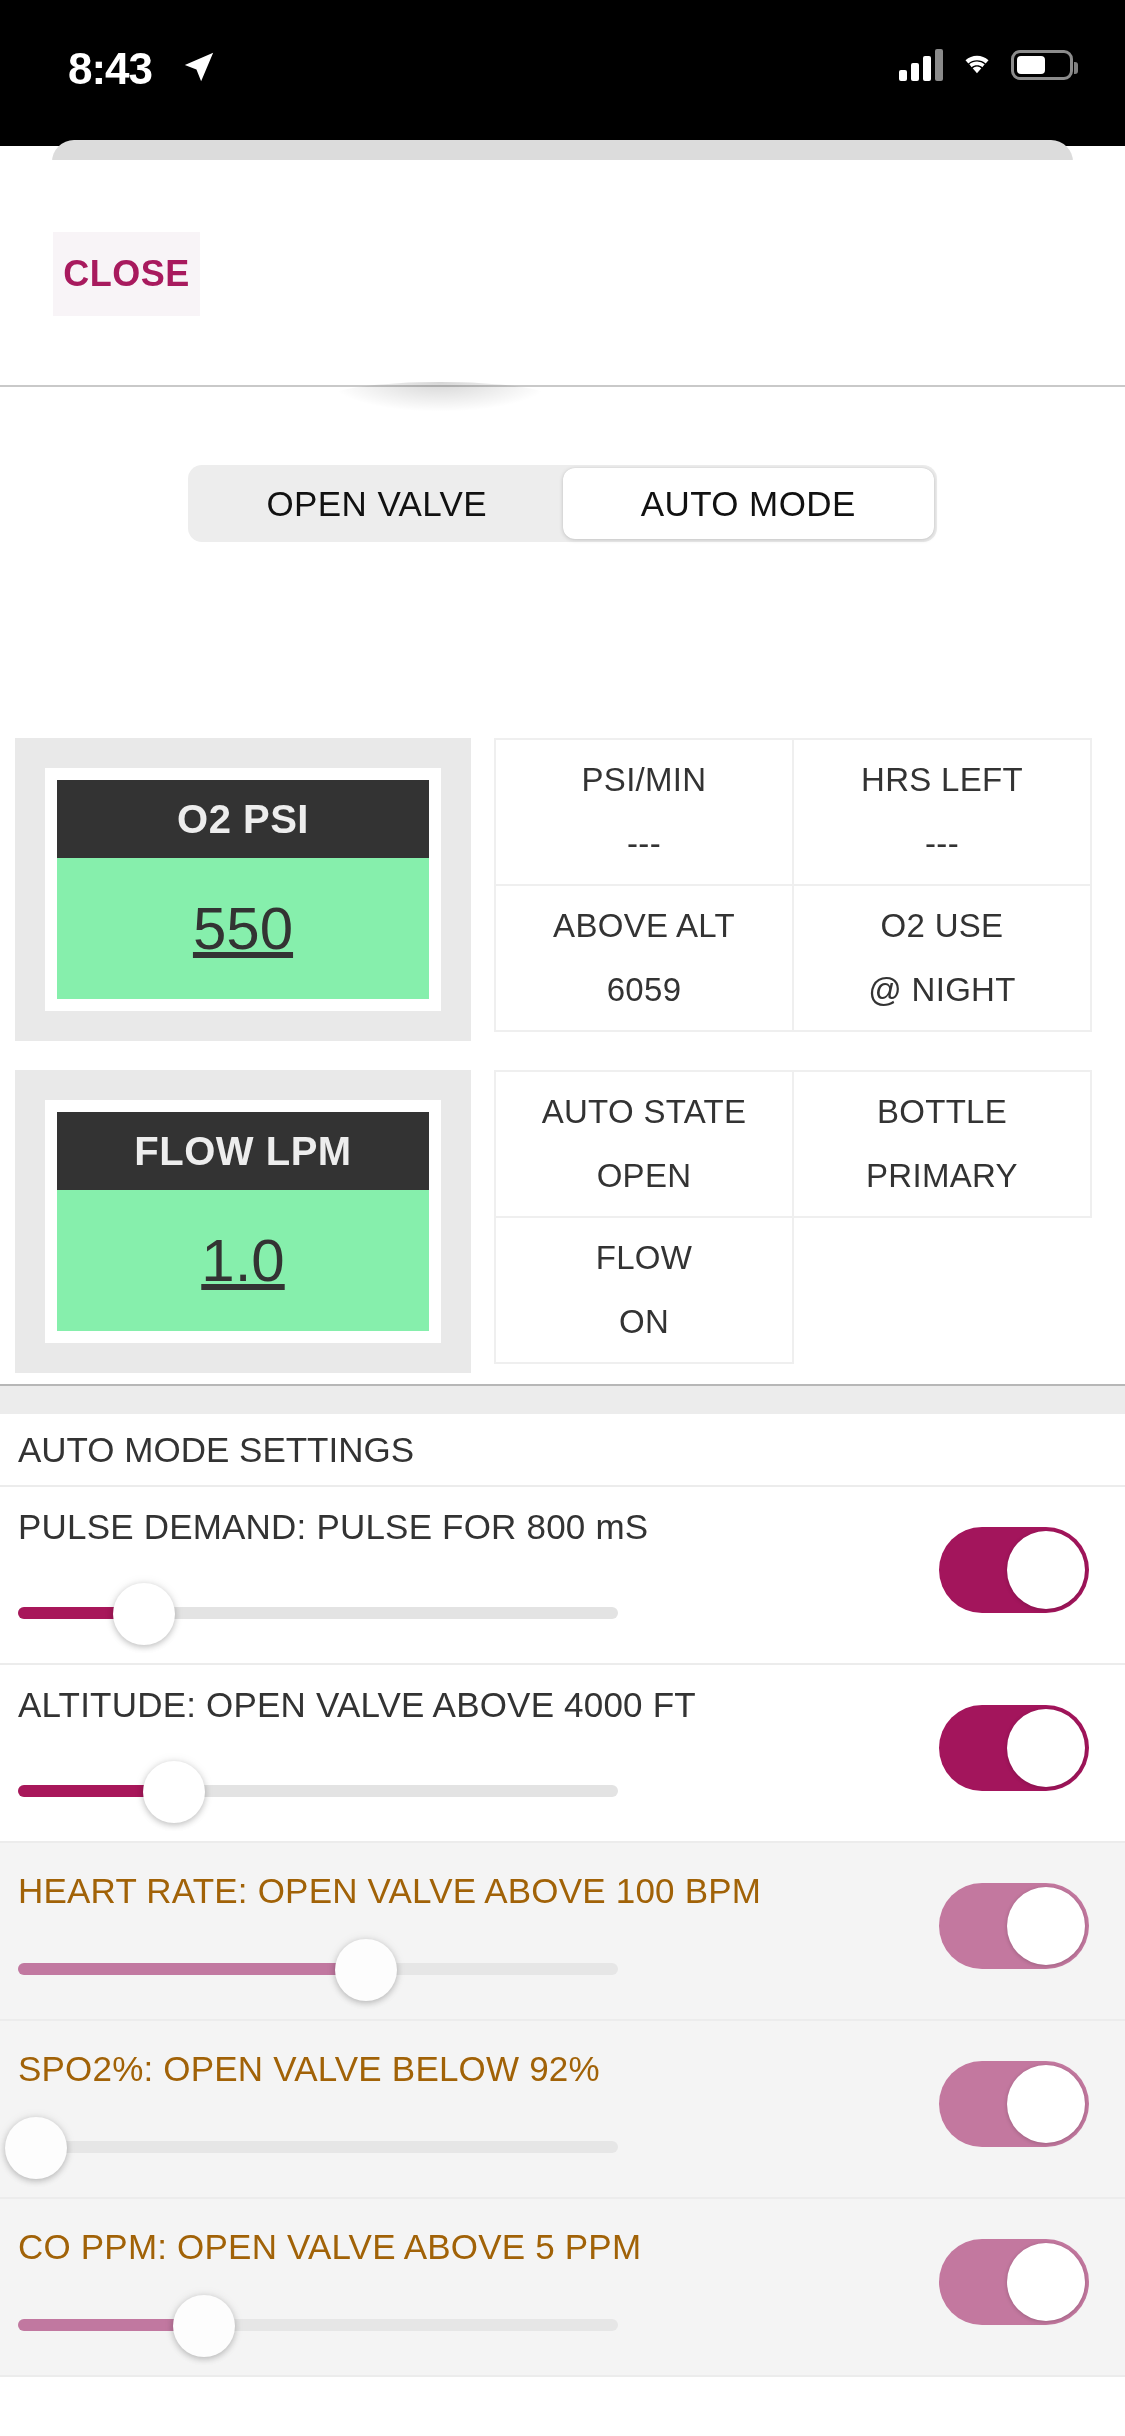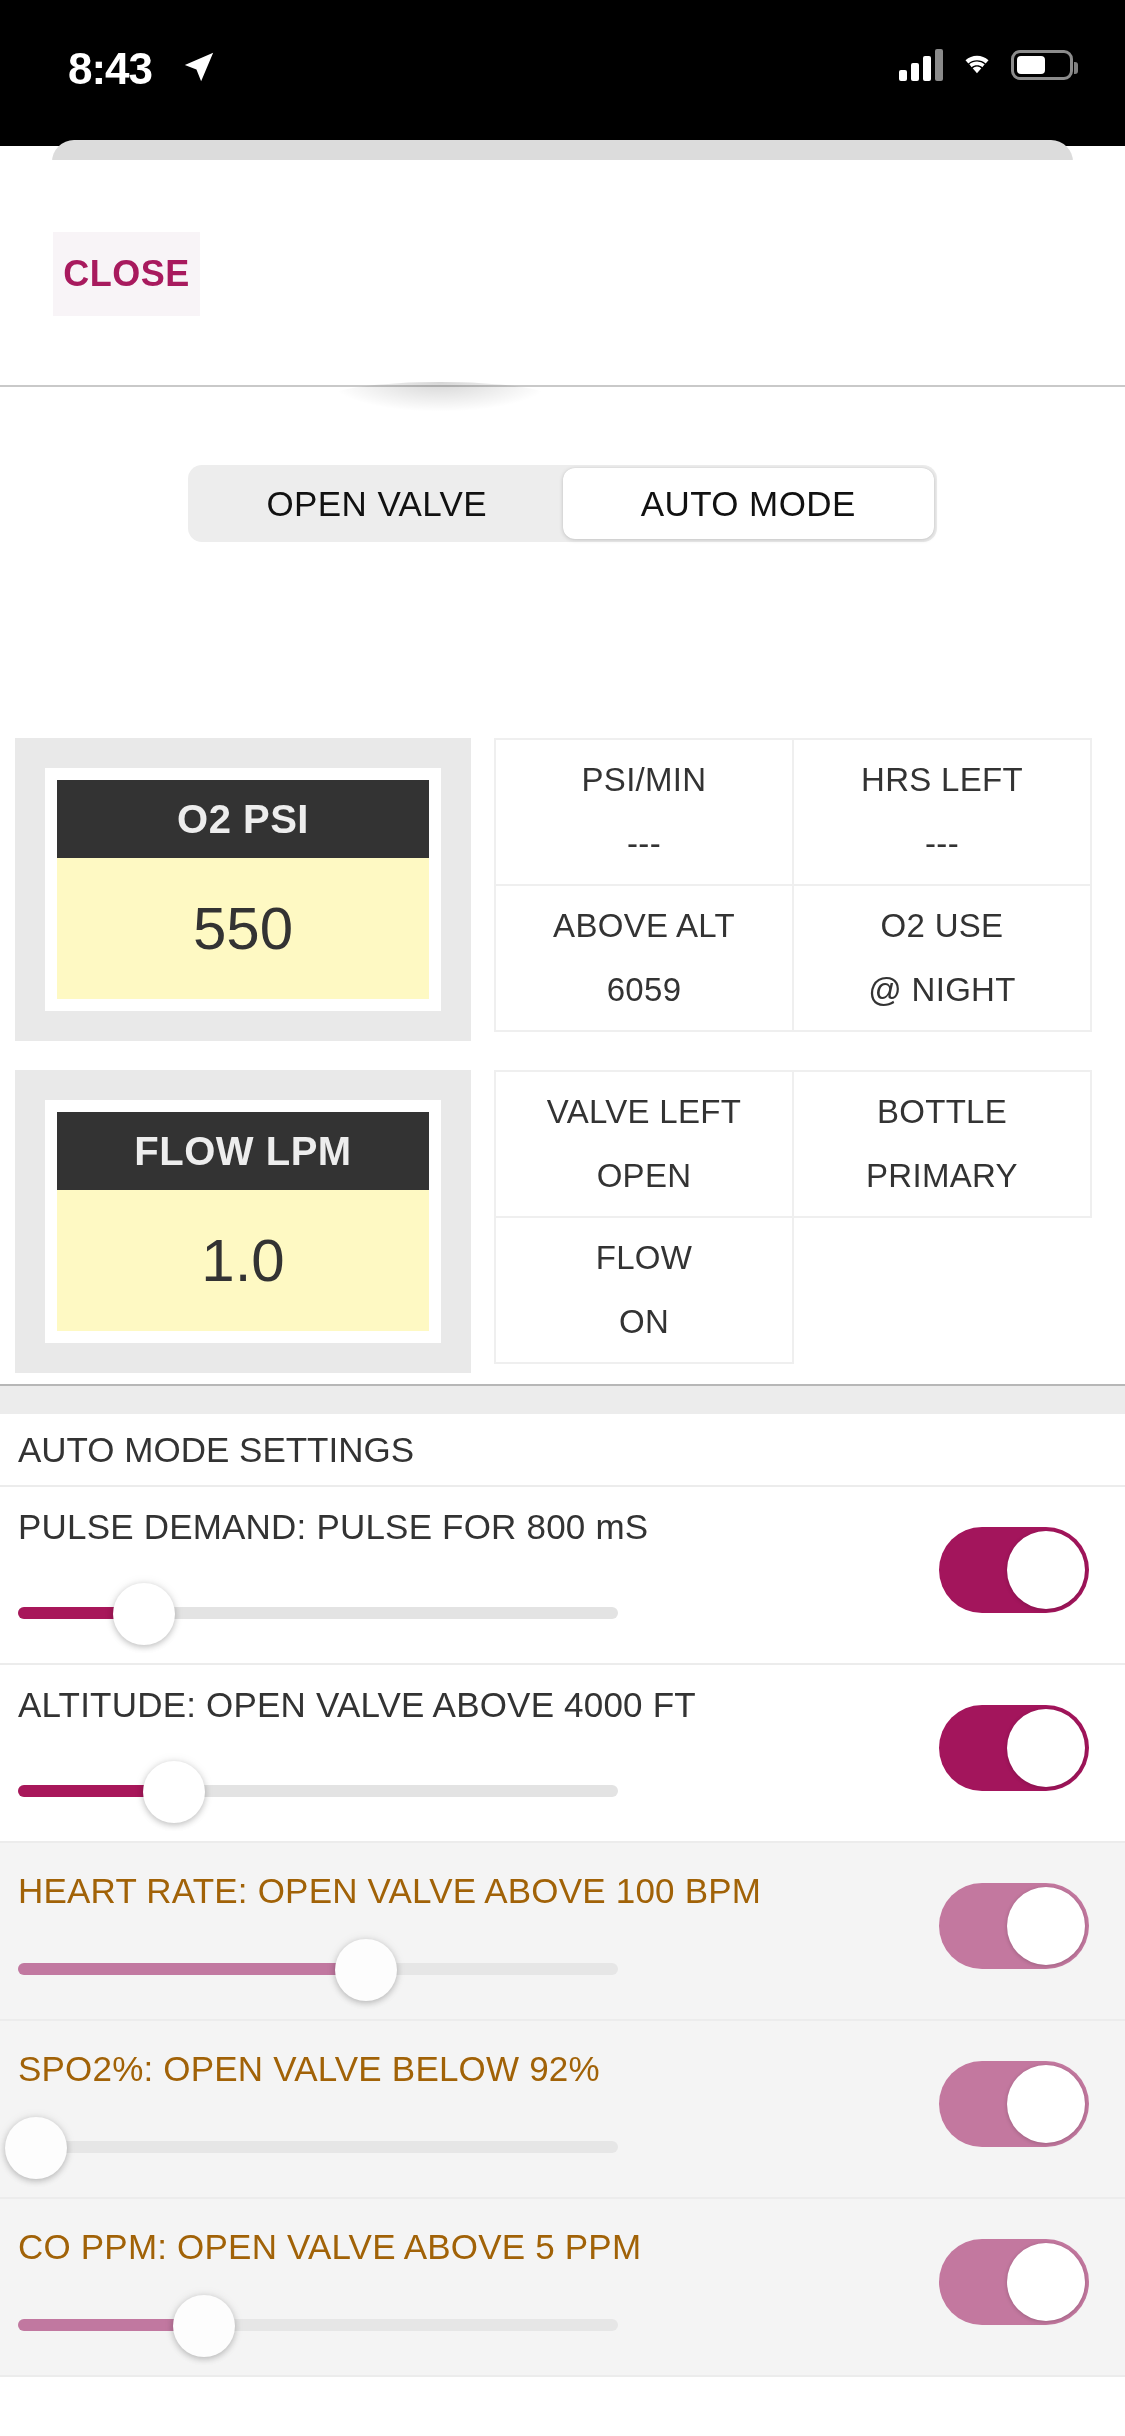--- a/index.html
+++ b/index.html
@@ -93,23 +93,23 @@
     width: 456px; height: 303px;
     background: #e9e9e9; padding: 30px;
   }
   .gauge-inner { width: 100%; height: 100%; background: #fff; padding: 12px; }
   .gauge-head {
     height: 78px; background: #333333;
     display: flex; align-items: center; justify-content: center;
     color: #ededed; font-size: 40px; font-weight: 600; letter-spacing: .5px;
   }
   .gauge-body {
-    height: calc(100% - 78px); background: #fef9c3;
+    height: calc(100% - 78px); background: #86efac;
     display: flex; align-items: center; justify-content: center;
-    color: #333; font-size: 60px; font-weight: 500;
+    color: #333; font-size: 60px; font-weight: 500; text-decoration: underline;
   }
   #gauge-psi  { top: 578px; }
   #gauge-flow { top: 910px; }
 
   
   .itable {
     position: absolute; left: 494px; width: 598px;
     display: grid; grid-template-columns: 1fr 1fr;
     border-top: 2px solid #efefef; border-left: 2px solid #efefef;
   }
@@ -268,21 +268,21 @@
       <span class="v">6059</span>
     </div>
     <div class="icell">
       <span class="k">O2 USE</span>
       <span class="v">@ NIGHT</span>
     </div>
   </div>
 
   <div class="itable" id="itable-bot">
     <div class="icell">
-      <span class="k">VALVE LEFT</span>
+      <span class="k">AUTO STATE</span>
       <span class="v">OPEN</span>
     </div>
     <div class="icell">
       <span class="k">BOTTLE</span>
       <span class="v">PRIMARY</span>
     </div>
     <div class="icell">
       <span class="k">FLOW</span>
       <span class="v">ON</span>
     </div>

